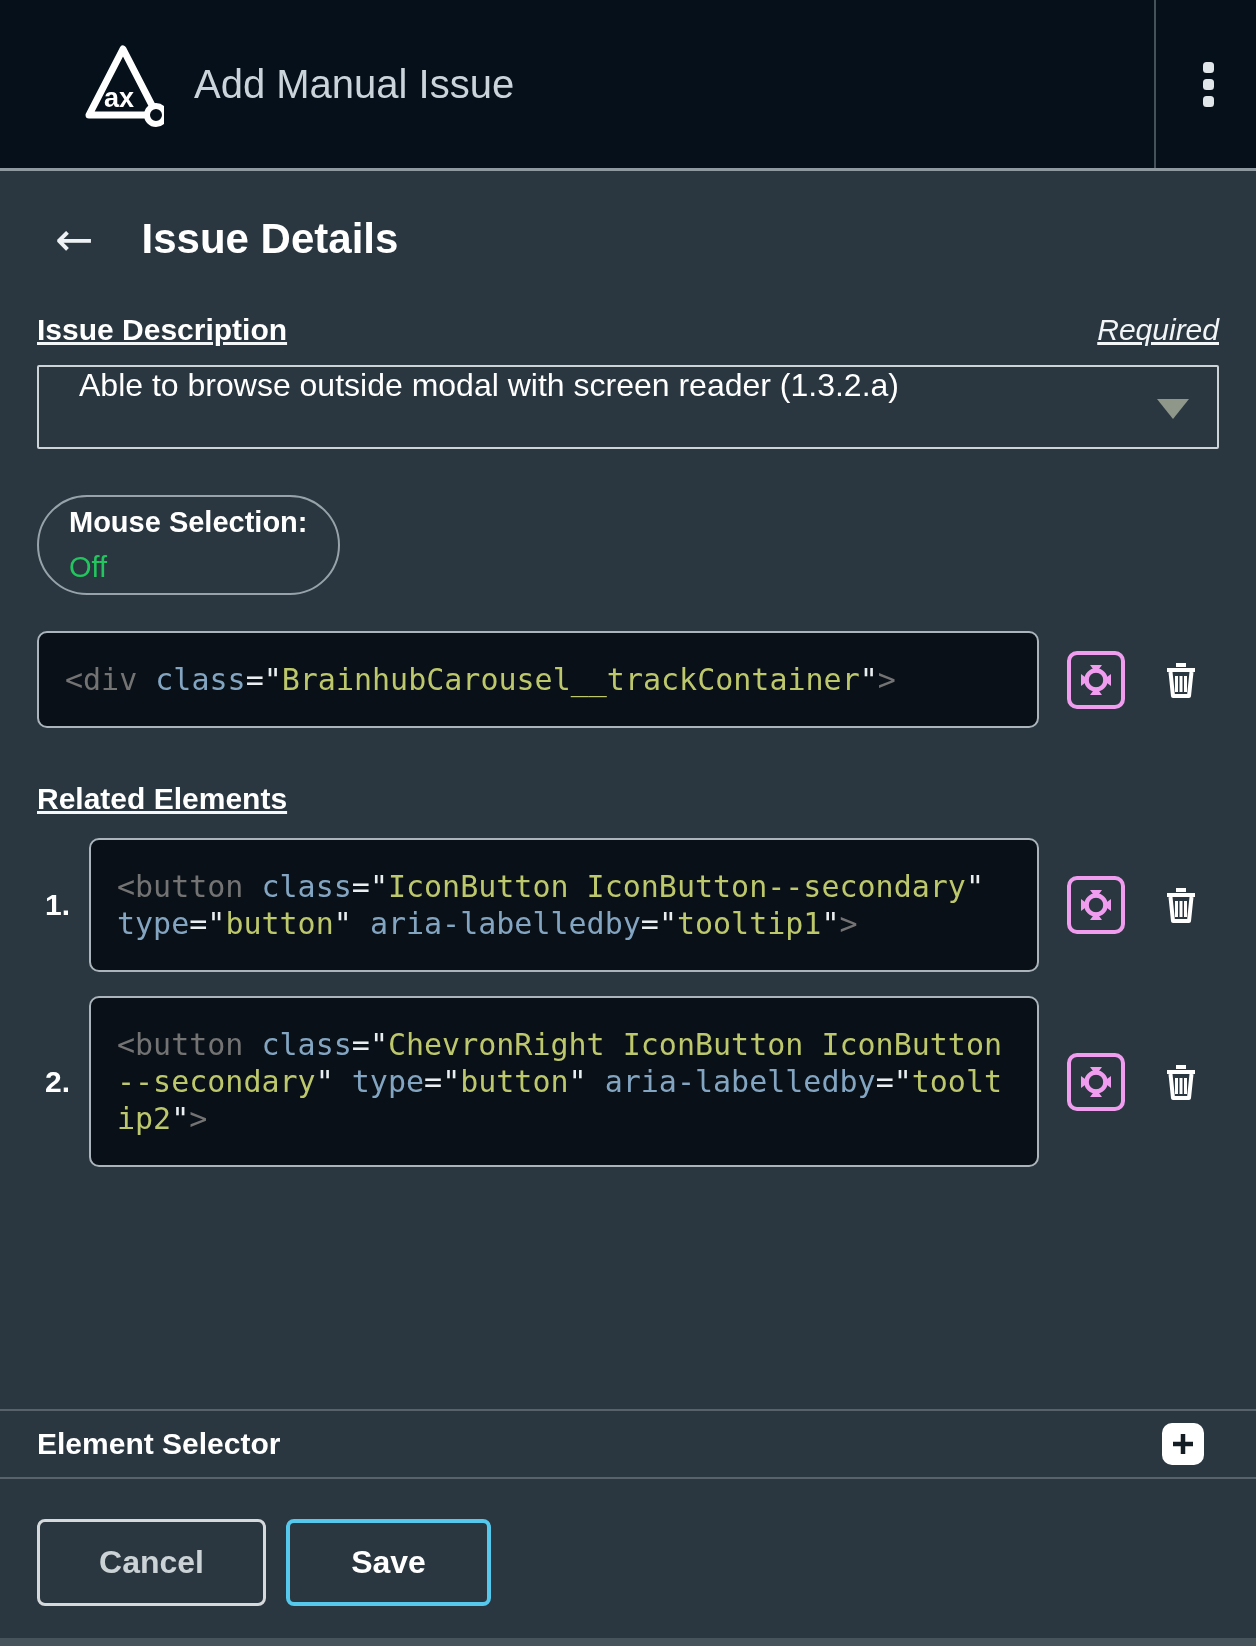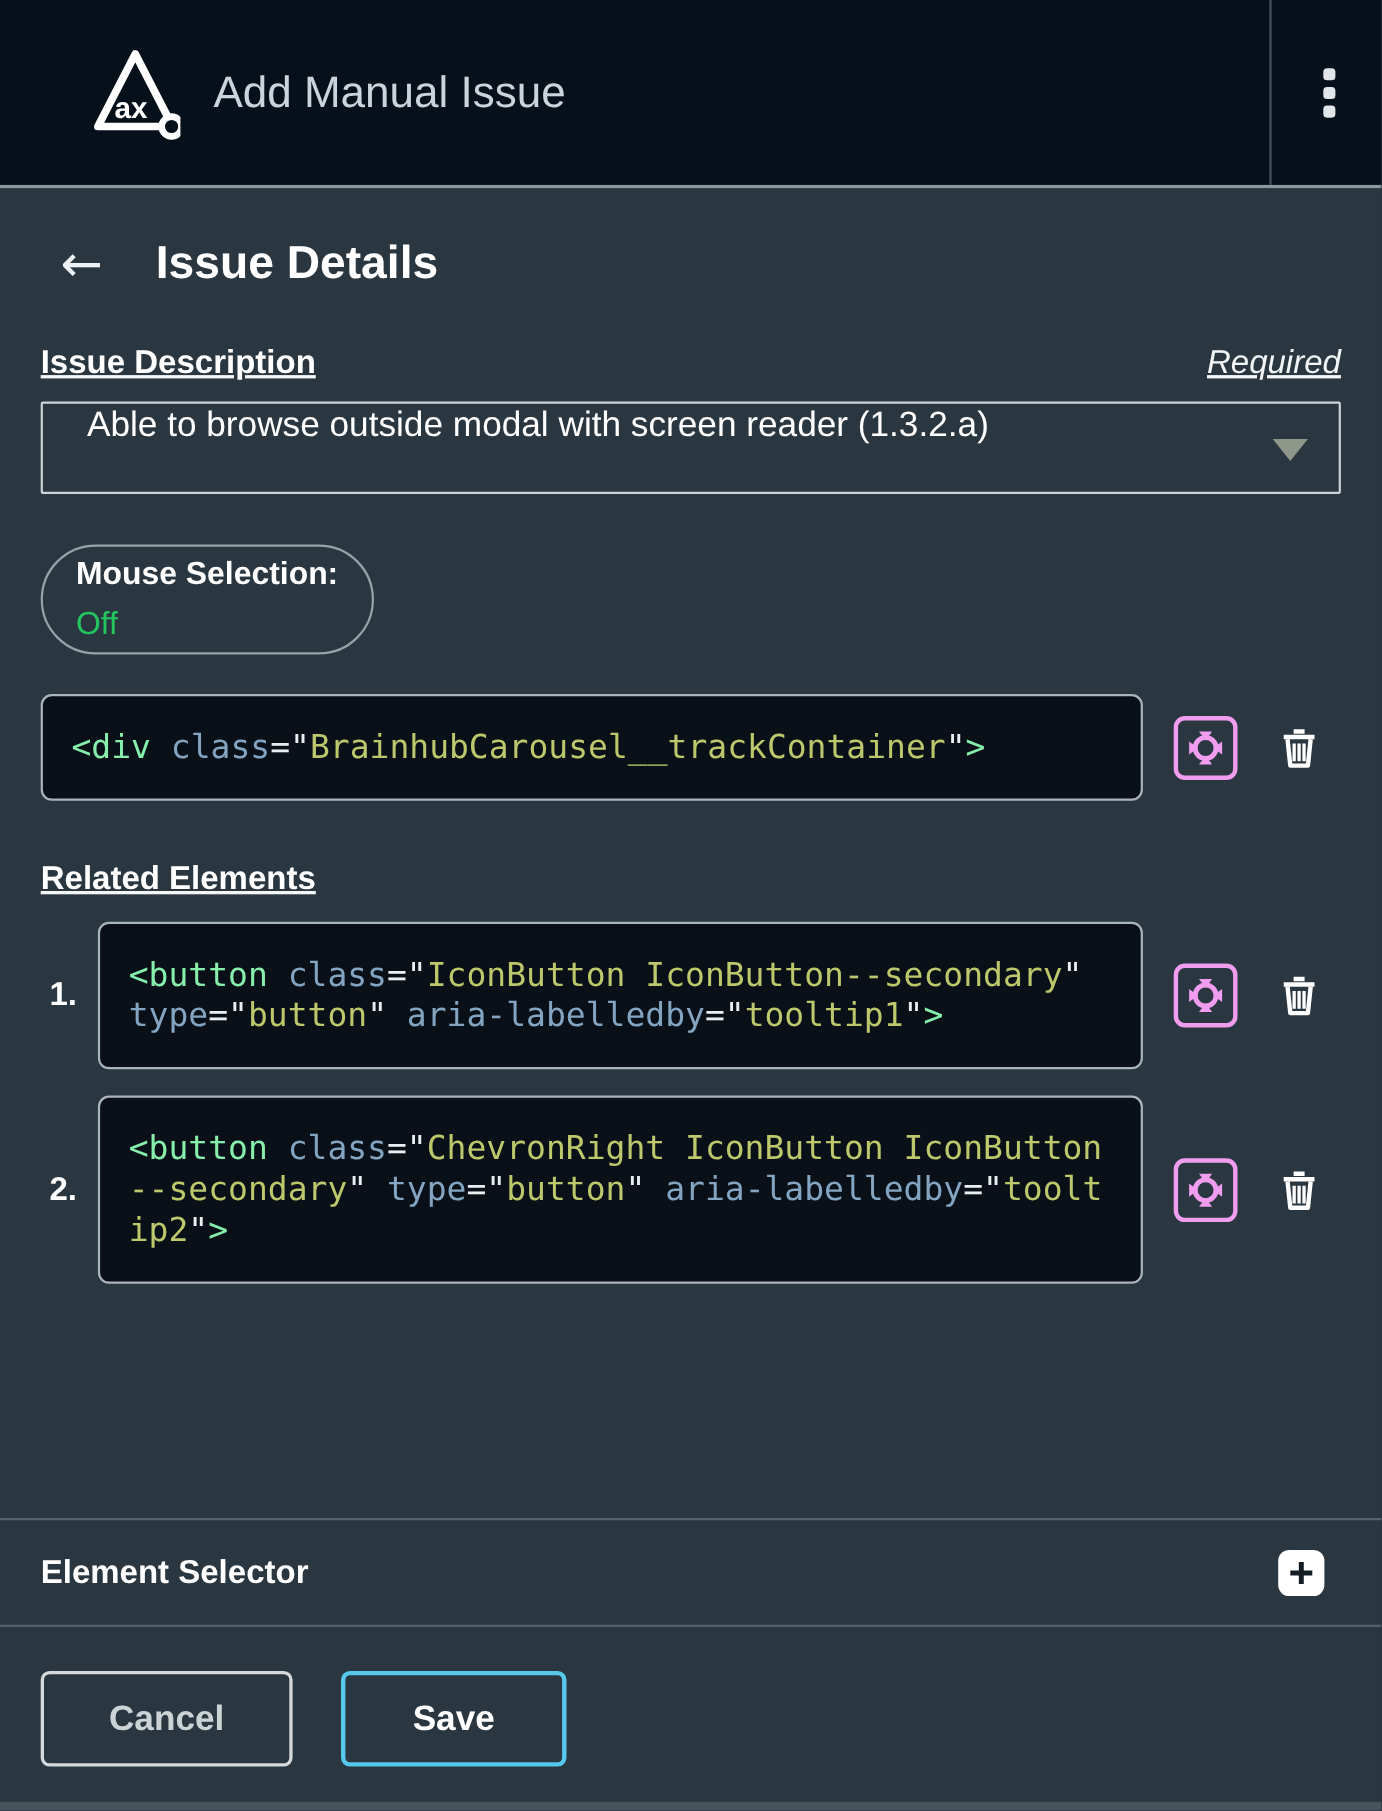--- a/index.html
+++ b/index.html
@@ -70,56 +70,56 @@
 
   .code-box {
     flex:1; background:#091017; border:2px solid #aab4ba; border-radius:10px;
     padding:28px 26px; min-width:0;
   }
   .code-text {
     font-family:"DejaVu Sans Mono", monospace;
     font-size:30px; line-height:37px; color:#e8edef;
     word-break:break-all;
   }
-  .tk-t { color:#86efac; }
+  .tk-t { color:#737373; }
   .tk-v { color:#bdc76b; }
   .tk-a { color:#83a5c2; }
   .tk-p { color:#e9eef0; }
 
   .target-btn {
     flex:none; width:58px; height:58px; margin-left:28px;
     border:4px solid #f09df0; border-radius:10px; background:transparent; cursor:pointer;
     display:flex; align-items:center; justify-content:center;
   }
   .trash-btn {
     flex:none; width:36px; height:42px; margin:0 20px 0 38px;
     background:none; border:none; cursor:pointer;
     display:flex; align-items:center; justify-content:center;
   }
 
   
   .bottom-group { margin-top:auto; }
   .selector-bar {
-    border-top:2px solid #57626a; height:97px;
+    border-top:2px solid #57626a; height:68px;
     display:flex; align-items:center; justify-content:space-between;
     padding:0 52px 0 37px;
   }
   .selector-label { font-size:30px; font-weight:600; color:#ffffff; }
   .plus-btn {
     width:42px; height:42px; background:#ffffff; border:none; border-radius:10px;
     cursor:pointer; display:flex; align-items:center; justify-content:center;
   }
 
   .footer {
     border-top:2px solid #57626a; height:161px;
     display:flex; gap:20px; padding:40px 37px 0;
   }
   .btn { height:87px; border-radius:8px; background:transparent; font-size:32px; font-weight:700; cursor:pointer; font-family:"Liberation Sans", sans-serif; }
   .btn-cancel { width:229px; border:3px solid #d5d9db; color:#ccd3d6; }
-  .btn-save   { width:205px; border:4px solid #55c8ec; color:#ffffff;margin-left:24px; }
+  .btn-save   { width:205px; border:4px solid #55c8ec; color:#ffffff; }
 
   .bottom-strip { height:8px; background:#47535b; }
 </style>
 </head>
 <body>
 
 <div class="header">
   <svg class="logo" viewBox="0 0 82 88">
     <path d="M41 9 L75 75 L7 75 Z" fill="none" stroke="#ffffff" stroke-width="7" stroke-linejoin="round"></path>
     <text x="22" y="67" font-family="Liberation Sans, sans-serif" font-size="27" font-weight="700" fill="#ffffff">ax</text>

